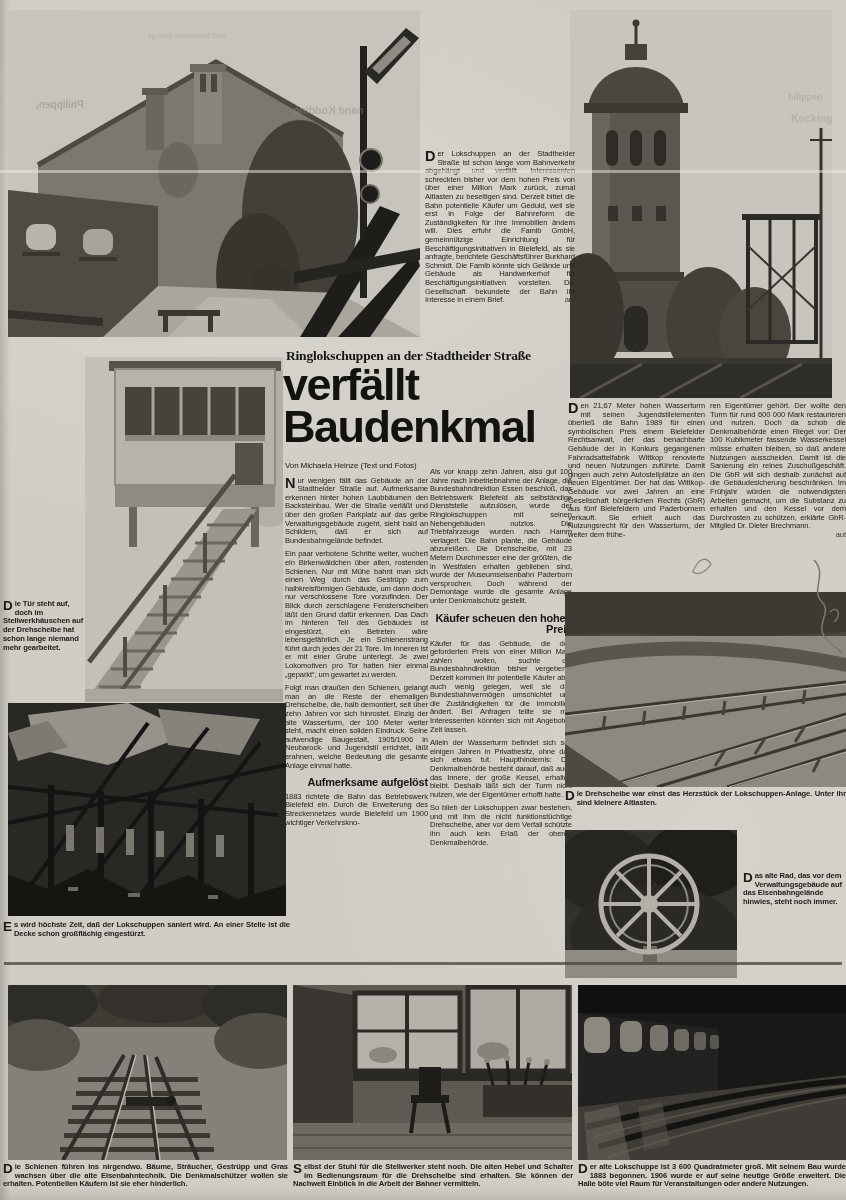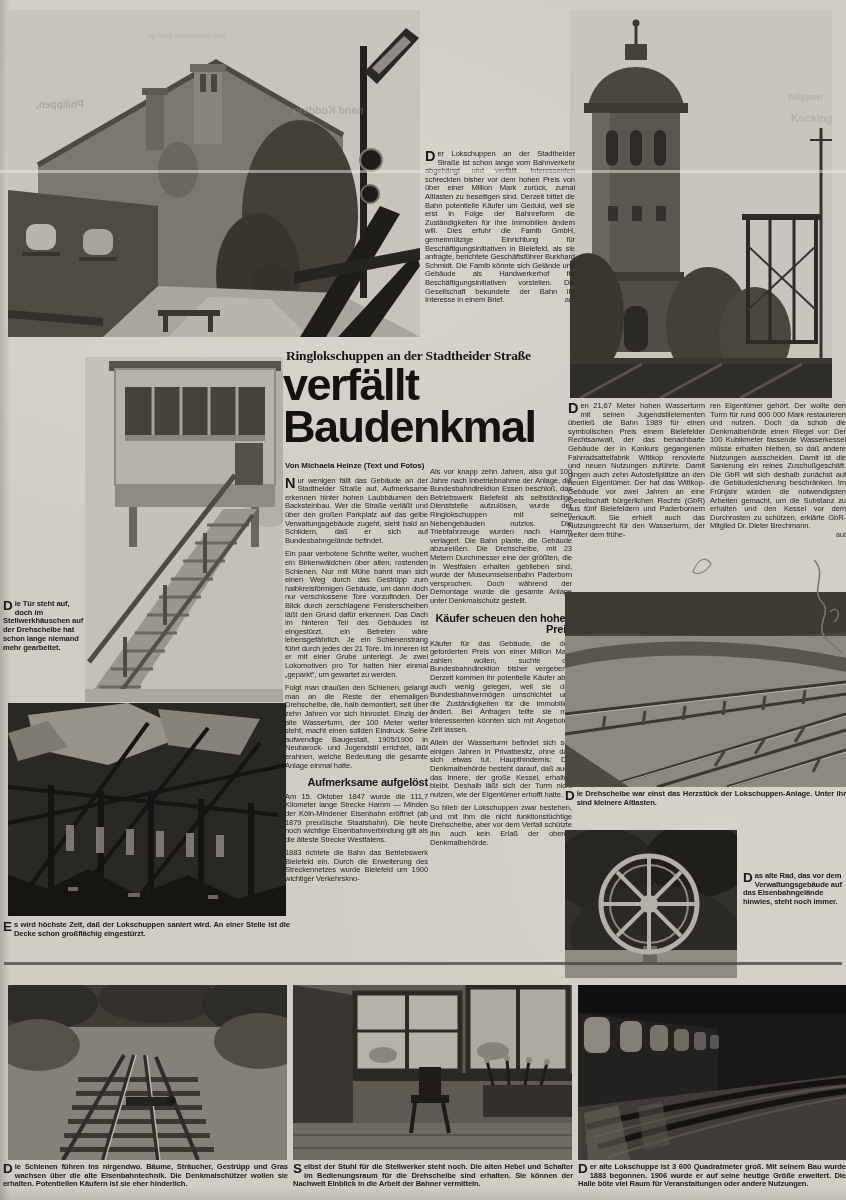--- a/index.html
+++ b/index.html
@@ -16,21 +16,21 @@
   }
   .abs{position:absolute;}
   
   .body-col{font-size:7.6px;line-height:8.6px;text-align:justify;letter-spacing:-0.1px;color:#262320;}
   .para{margin:0 0 5px 0;}
   .para:last-child{margin-bottom:0;}
   .dc{float:left;font-weight:700;font-size:14.5px;line-height:12px;padding:0 2px 0 0;color:#1c1a17;}
   .sig{float:right;color:#3a3734;padding-left:44px;}
   .kicker{font-size:13.5px;font-weight:700;letter-spacing:-0.2px;color:#171513;}
   .headline{font-size:45px;font-weight:700;line-height:.93;letter-spacing:-1.5px;color:#14120f;}
-  .byline{font-size:8px;font-weight:700;margin:0 0 6px 0;color:#1c1a17;}
+  .byline{font-size:8px;font-weight:400;margin:0 0 6px 0;color:#1c1a17;}
   .subhead{font-size:11px;font-weight:700;line-height:1.05;letter-spacing:-0.2px;margin:7px 0 4px 0;color:#171513;text-align:right;}
   .caption{font-size:7.6px;line-height:8.7px;font-weight:700;text-align:left;color:#22201d;letter-spacing:-0.1px;}
   .caption .dc{font-size:13.5px;line-height:11px;}
   
   .photo{background:#9b978f;overflow:hidden;}
   .photo svg{display:block;width:100%;height:100%;}
   
   .ghost{position:absolute;font-weight:700;color:#8d8981;white-space:nowrap;}
   .mir{transform:scaleX(-1);}
   .seam{position:absolute;left:0;width:846px;height:3px;background:rgba(235,233,227,.5);}
@@ -173,21 +173,20 @@
 </div>
 
 <div class="abs caption" style="left:3px;top:600px;width:82px;"><span class="dc">D</span>ie Tür steht auf, doch im Stellwerkhäuschen auf der Drehscheibe hat schon lange niemand mehr gearbeitet.</div>
 
 <div class="abs body-col" style="left:285px;top:462px;width:143px;">
   <p class="byline">Von Michaela Heinze (Text und Fotos)</p>
   <p class="para"><span class="dc">N</span>ur wenigen fällt das Gebäude an der Stadtheider Straße auf. Aufmerksame erkennen hinter hohen Laubbäumen den Backsteinbau. Wer die Straße verläßt und über den großen Parkplatz auf das gelbe Verwaltungsgebäude zugeht, sieht bald an Schildern, daß er sich auf Bundesbahngelände befindet.</p>
   <p class="para">Ein paar verbotene Schritte weiter, wuchert ein Birkenwäldchen über alten, rostenden Schienen. Nur mit Mühe bahnt man sich einen Weg durch das Gestrüpp zum halbkreisförmigen Gebäude, um dann doch nur verschlossene Tore vorzufinden. Der Blick durch zerschlagene Fensterscheiben läßt den Grund dafür erkennen. Das Dach im hinteren Teil des Gebäudes ist eingestürzt, ein Betreten wäre lebensgefährlich. Je ein Schienenstrang führt durch jedes der 21 Tore. Im Inneren ist er mit einer Grube unterlegt. Je zwei Lokomotiven pro Tor hatten hier einmal „geparkt“, um gewartet zu werden.</p>
   <p class="para">Folgt man draußen den Schienen, gelangt man an die Reste der ehemaligen Drehscheibe, die, halb demontiert, seit über zehn Jahren vor sich hinrostet. Einzig der alte Wasserturm, der 100 Meter weiter steht, macht einen soliden Eindruck. Seine aufwendige Baugestalt, 1905/1906 in Neubarock- und Jugendstil errichtet, läßt erahnen, welche Bedeutung die gesamte Anlage einmal hatte.</p>
   <p class="subhead">Aufmerksame aufgelöst</p>
-  <p class="para">Am 15. Oktober 1847 wurde die 111,7 Kilometer lange Strecke Hamm — Minden der Köln-Mindener Eisenbahn eröffnet (ab 1879 preußische Staatsbahn). Die heute noch wichtige Eisenbahnverbindung gilt als die älteste Strecke Westfalens.</p>
   <p class="para">1883 richtete die Bahn das Betriebswerk Bielefeld ein. Durch die Erweiterung des Streckennetzes wurde Bielefeld um 1900 wichtiger Verkehrskno-</p>
 </div>
 
 <div class="abs body-col" style="left:430px;top:468px;width:142px;">
   <p class="para">Als vor knapp zehn Jahren, also gut 100 Jahre nach Inbetriebnahme der Anlage, die Bundesbahndirektion Essen beschloß, das Betriebswerk Bielefeld als selbständige Dienststelle aufzulösen, wurde der Ringlokschuppen mit seinen Nebengebäuden nutzlos. Die Triebfahrzeuge wurden nach Hamm verlagert. Die Bahn plante, die Gebäude abzureißen. Die Drehscheibe, mit 23 Metern Durchmesser eine der größten, die in Westfalen erhalten geblieben sind, wurde der Museumseisenbahn Paderborn versprochen. Doch während der Demontage wurde die gesamte Anlage unter Denkmalschutz gestellt.</p>
   <p class="subhead">Käufer scheuen den hohen Preis</p>
   <p class="para">Käufer für das Gebäude, die den geforderten Preis von einer Million Mark zahlen wollen, suchte die Bundesbahndirektion bisher vergebens. Derzeit kommen ihr potentielle Käufer aber auch wenig gelegen, weil sie das Bundesbahnvermögen umschichtet und die Zuständigkeiten für die Immobilien ändert. Bei Anfragen teilte sie mit, Interessenten könnten sich mit Angeboten Zeit lassen.</p>
   <p class="para">Allein der Wasserturm befindet sich seit einigen Jahren in Privatbesitz, ohne daß sich etwas tut. Haupthindernis: Die Denkmalbehörde besteht darauf, daß auch das Innere, der große Kessel, erhalten bleibt. Deshalb läßt sich der Turm nicht nutzen, wie der Eigentümer erhofft hatte.</p>
   <p class="para">So blieb der Lokschuppen zwar bestehen, und mit ihm die nicht funktionstüchtige Drehscheibe, aber vor dem Verfall schützte ihn auch kein Erlaß der oberen Denkmalbehörde.</p>
 </div>

